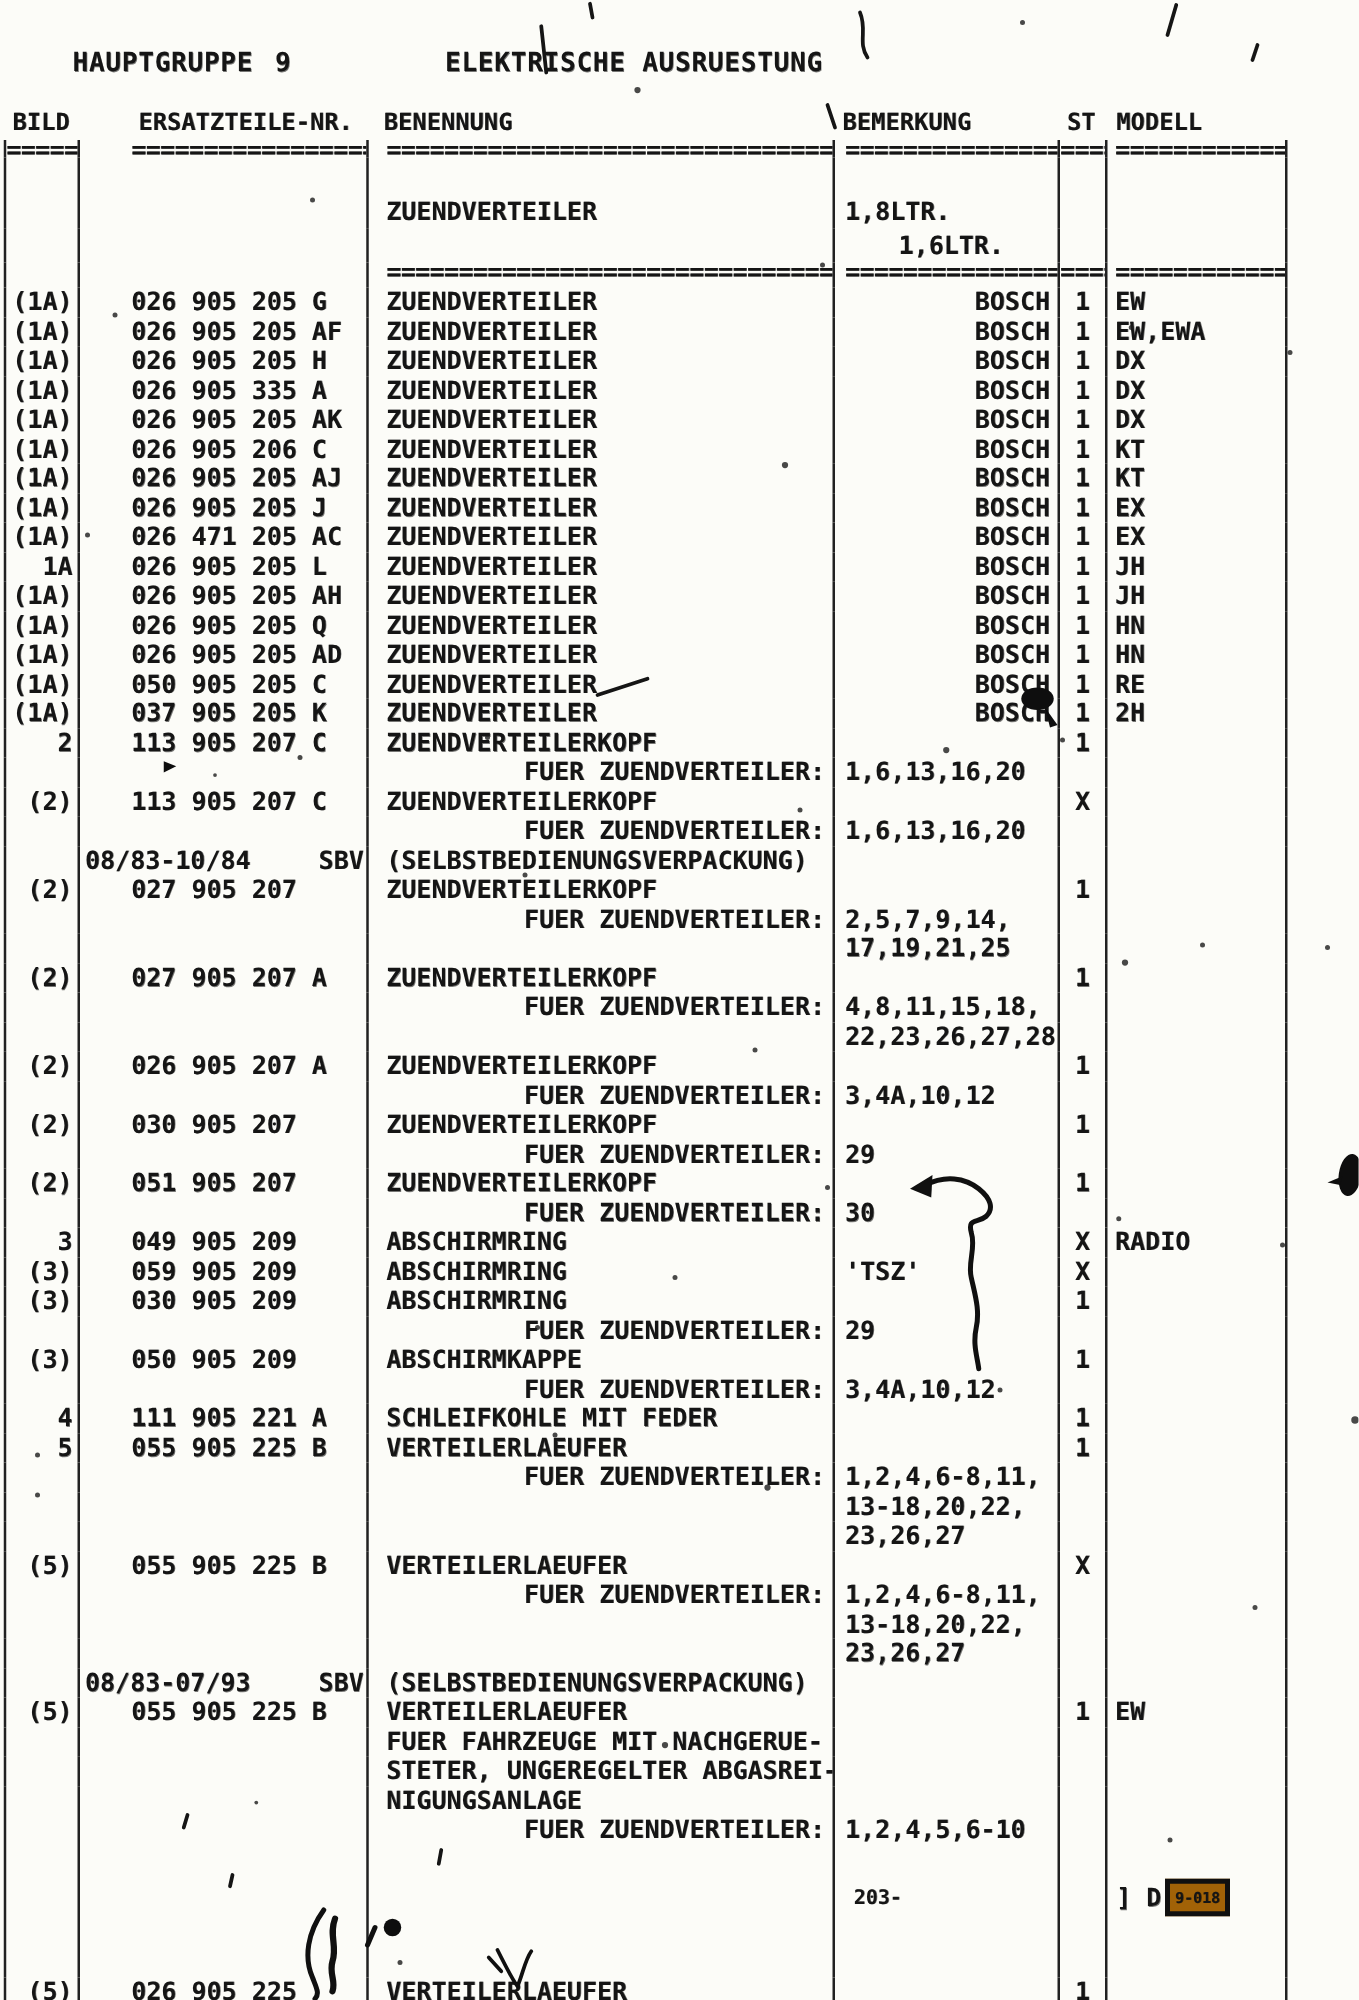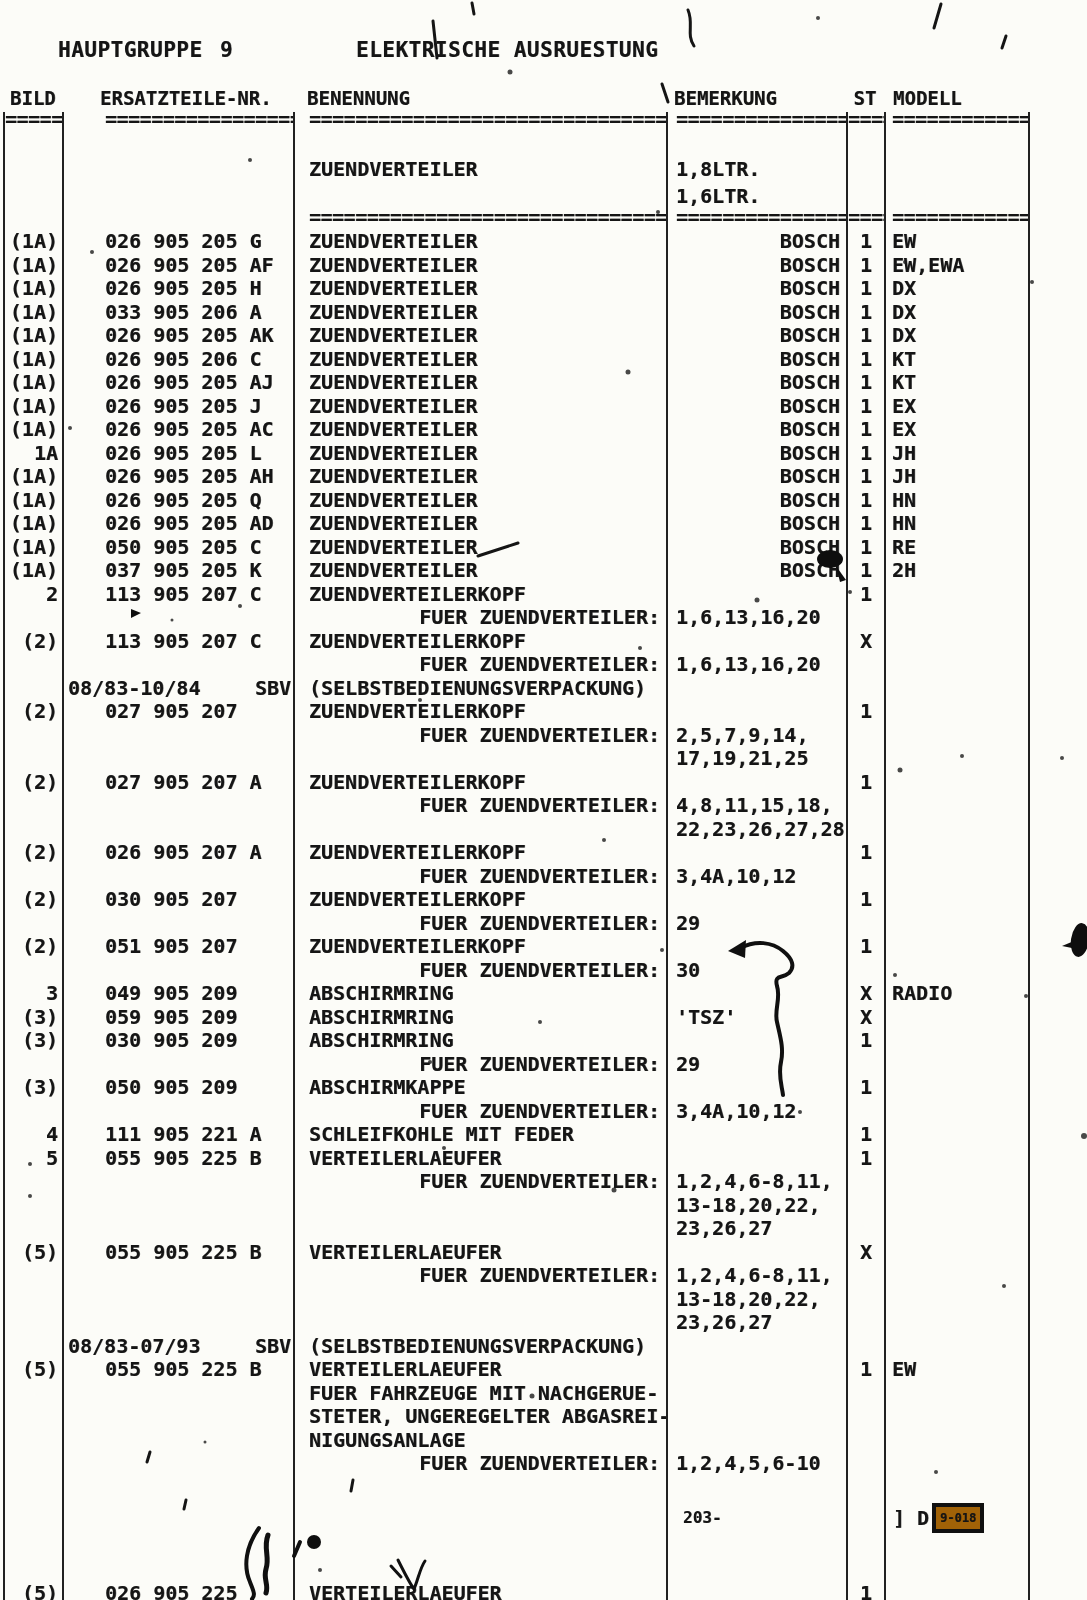--- a/index.html
+++ b/index.html
@@ -14,21 +14,21 @@
   
   .title{font-size:21px;letter-spacing:0.5px;margin-left:48px;}
   
   .colhdr{
     position:absolute;left:3px;top:84px;width:1027px;height:28px;line-height:28px;
     display:grid;grid-template-columns:59px 231px 373px 180px 38px 146px;
     font-size:19px;
   }
   .colhdr .h{white-space:nowrap;overflow:visible;}
   .h-bild{padding-left:7px;}
-  .h-nr{padding-left:38px;}
+  .h-nr{padding-left:38px;text-align:center;}
   .h-ben{padding-left:14px;}
   .h-bem{padding-left:8px;}
   .h-st{text-align:center;}
   .h-mod{padding-left:9px;}
   
   #tbl-body{position:absolute;left:3px;top:112px;width:1027px;}
   .trow{
     display:grid;grid-template-columns:59px 231px 373px 180px 38px 146px;
     height:23.5px;line-height:23.5px;font-size:20px;
   }
@@ -85,21 +85,21 @@
       <div class="cell c-mod"></div>
     </div>
     <div class="trow t-part" style="height: 27px; line-height: 27px;">
       <div class="cell c-bild"></div>
       <div class="cell c-nr"></div>
       <div class="cell c-ben">ZUENDVERTEILER</div>
       <div class="cell c-bem">1,8LTR.</div>
       <div class="cell c-st"></div>
       <div class="cell c-mod"></div>
     </div>
-    <div class="trow t-bem" style="height: 27px; line-height: 27px;">
+    <div class="trow t-bem" style="height: 27px; line-height: 27px; text-align: center;">
       <div class="cell c-bild"></div>
       <div class="cell c-nr"></div>
       <div class="cell c-ben"></div>
       <div class="cell c-bem">1,6LTR.</div>
       <div class="cell c-st"></div>
       <div class="cell c-mod"></div>
     </div>
     <div class="trow t-sep" style="height: 14px; line-height: 14px;">
       <div class="cell c-bild"></div>
       <div class="cell c-nr"></div>
@@ -135,21 +135,21 @@
     <div class="trow t-part">
       <div class="cell c-bild">(1A)</div>
       <div class="cell c-nr">026 905 205 H</div>
       <div class="cell c-ben">ZUENDVERTEILER</div>
       <div class="cell c-bem al-r">BOSCH</div>
       <div class="cell c-st">1</div>
       <div class="cell c-mod">DX</div>
     </div>
     <div class="trow t-part">
       <div class="cell c-bild">(1A)</div>
-      <div class="cell c-nr">033 905 206 A</div>
+      <div class="cell c-nr">026 905 335 A</div>
       <div class="cell c-ben">ZUENDVERTEILER</div>
       <div class="cell c-bem al-r">BOSCH</div>
       <div class="cell c-st">1</div>
       <div class="cell c-mod">DX</div>
     </div>
     <div class="trow t-part">
       <div class="cell c-bild">(1A)</div>
       <div class="cell c-nr">026 905 205 AK</div>
       <div class="cell c-ben">ZUENDVERTEILER</div>
       <div class="cell c-bem al-r">BOSCH</div>
@@ -175,21 +175,21 @@
     <div class="trow t-part">
       <div class="cell c-bild">(1A)</div>
       <div class="cell c-nr">026 905 205 J</div>
       <div class="cell c-ben">ZUENDVERTEILER</div>
       <div class="cell c-bem al-r">BOSCH</div>
       <div class="cell c-st">1</div>
       <div class="cell c-mod">EX</div>
     </div>
     <div class="trow t-part">
       <div class="cell c-bild">(1A)</div>
-      <div class="cell c-nr">026 905 205 AC</div>
+      <div class="cell c-nr">026 471 205 AC</div>
       <div class="cell c-ben">ZUENDVERTEILER</div>
       <div class="cell c-bem al-r">BOSCH</div>
       <div class="cell c-st">1</div>
       <div class="cell c-mod">EX</div>
     </div>
     <div class="trow t-part">
       <div class="cell c-bild">1A</div>
       <div class="cell c-nr">026 905 205 L</div>
       <div class="cell c-ben">ZUENDVERTEILER</div>
       <div class="cell c-bem al-r">BOSCH</div>

